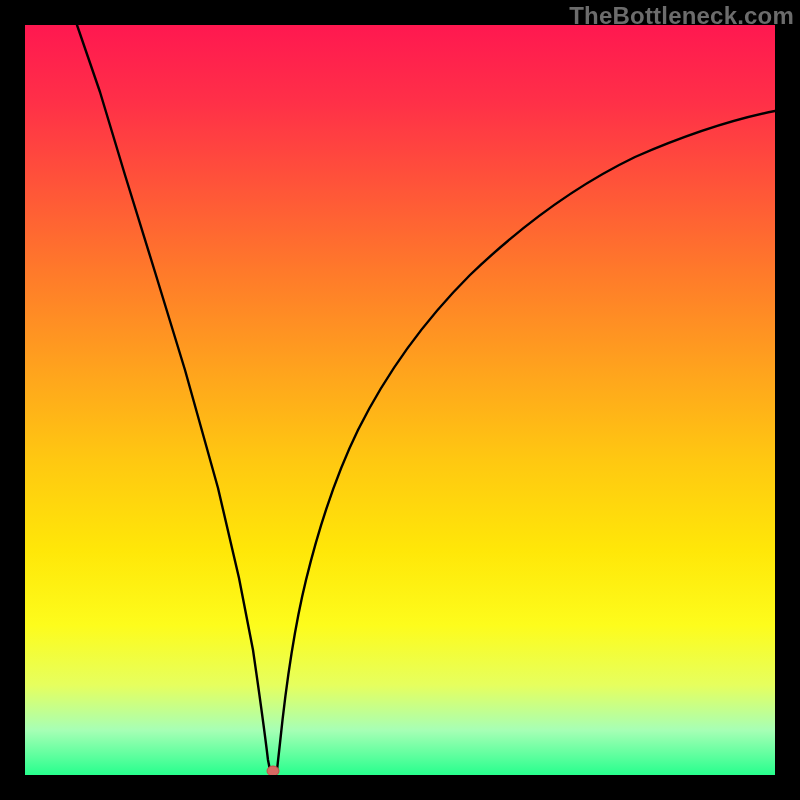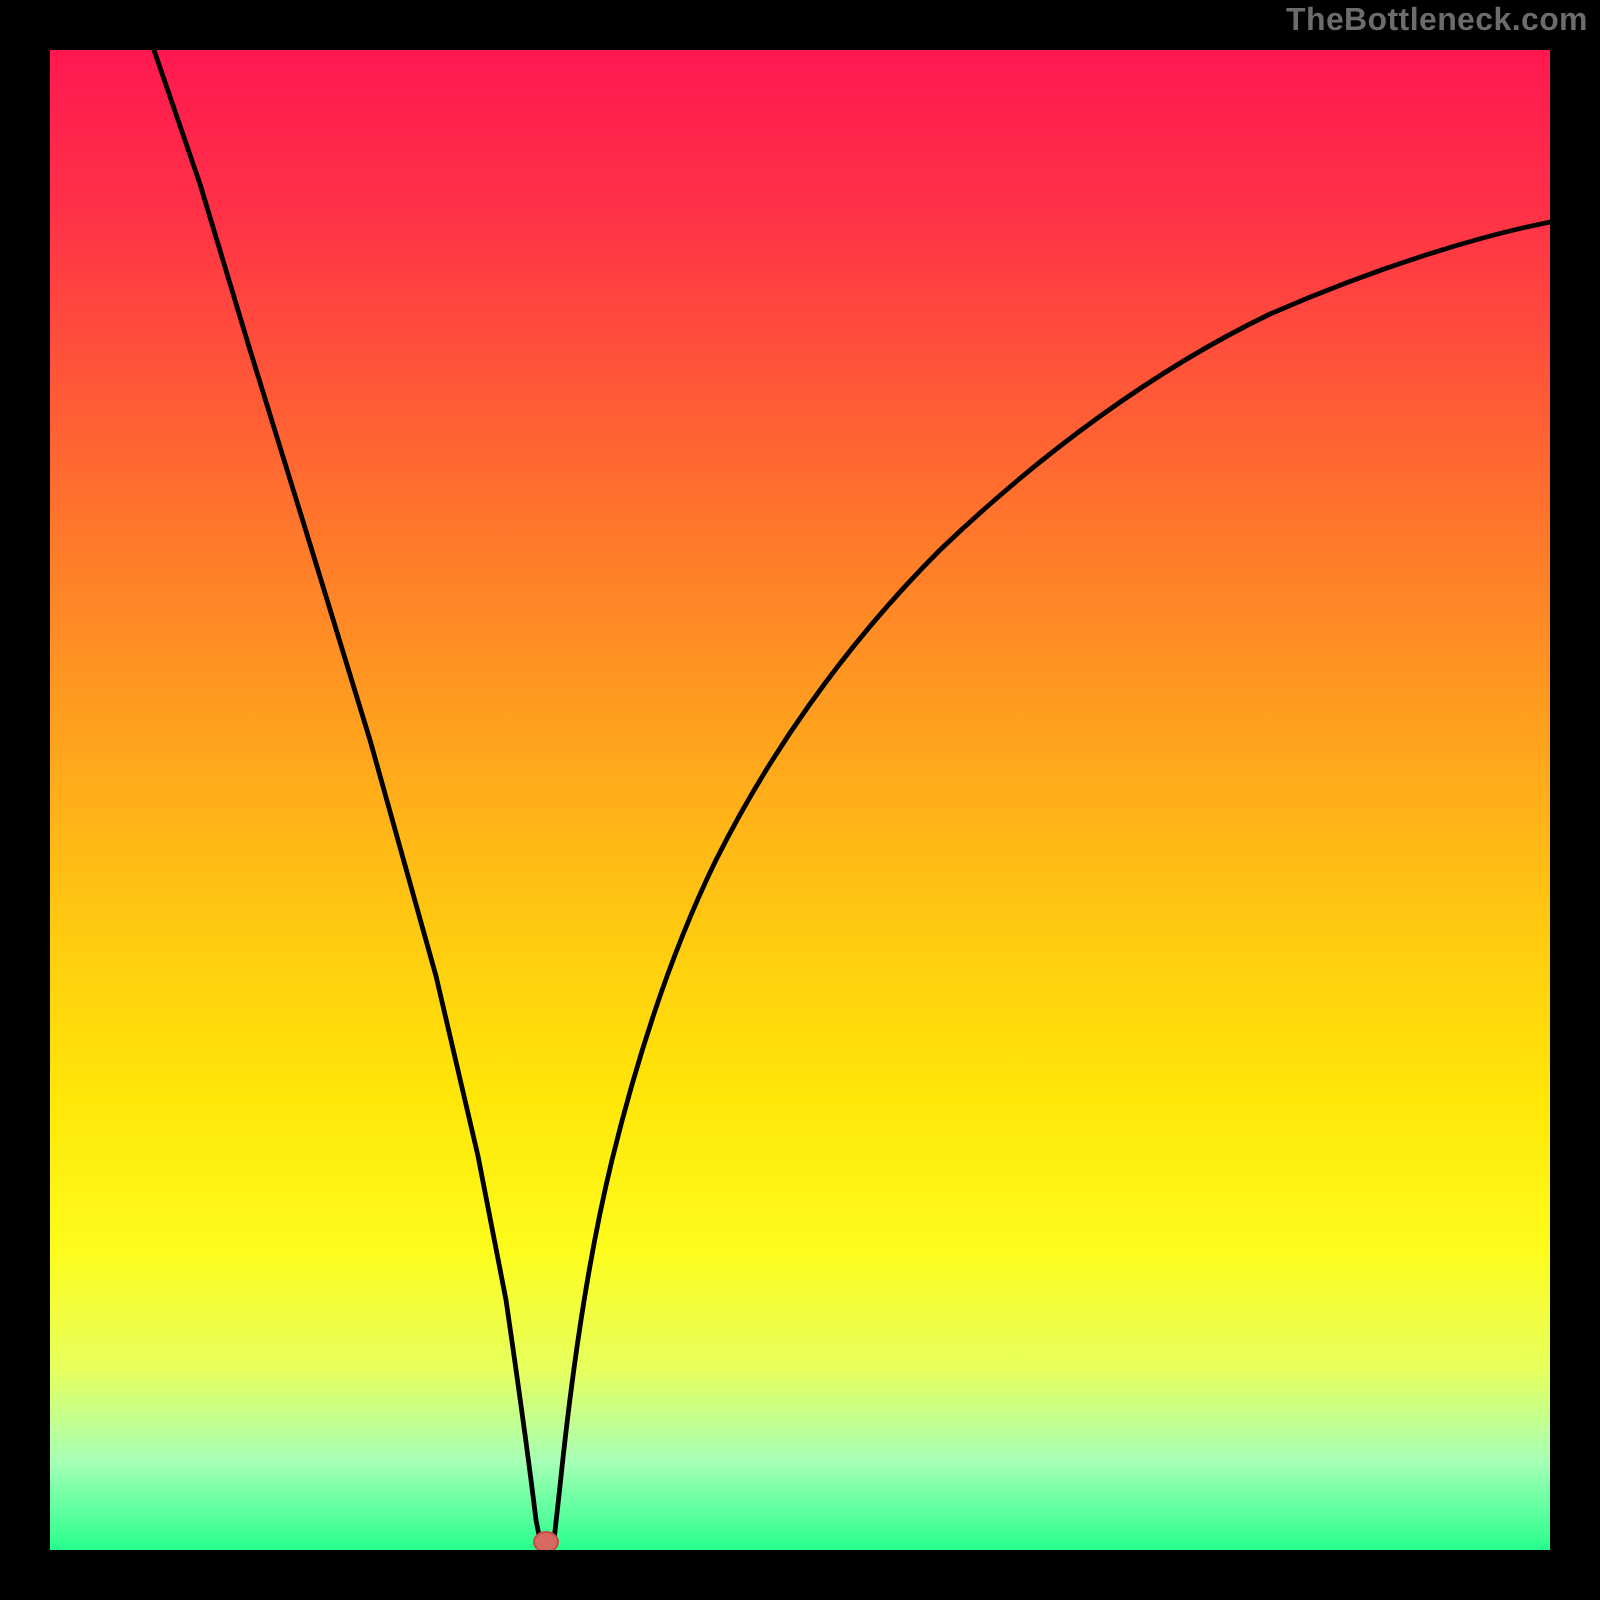--- a/index.html
+++ b/index.html
@@ -38,21 +38,21 @@
       #e6ff5e 88%,
       #a7ffb5 94%,
       #27ff8d 100%
     );
   }
   .watermark {
     position: absolute;
     top: 2px;
     right: 6px;
     color: #6c6c6c;
-    font-size: 16px;
+    font-size: 24px;
     font-weight: 600;
     letter-spacing: 0.2px;
   }
   svg.curve {
     position: absolute;
     top: 0;
     left: 0;
     width: 750px;
     height: 750px;
   }

